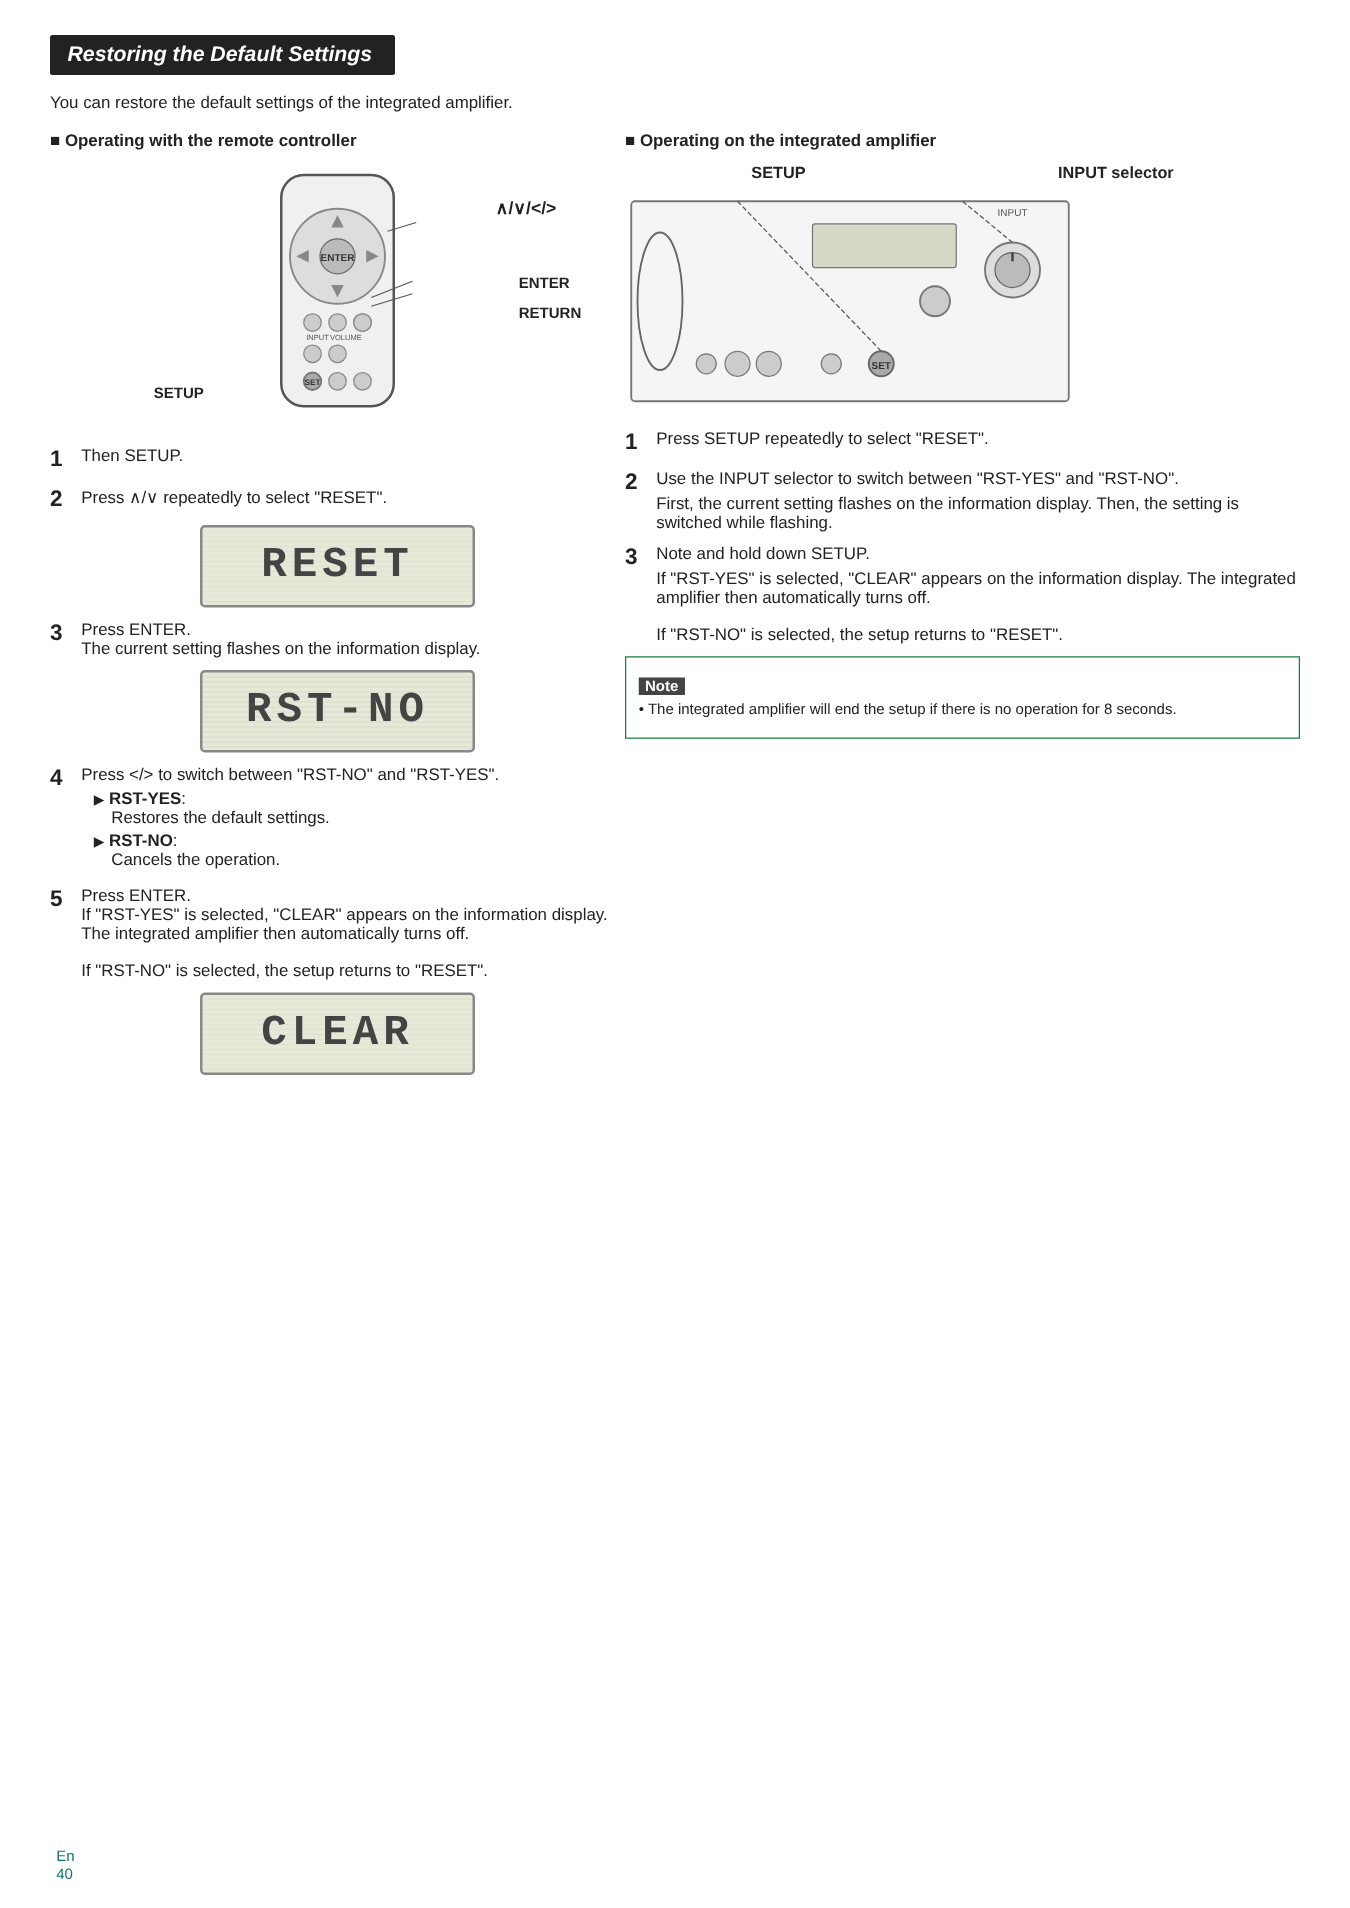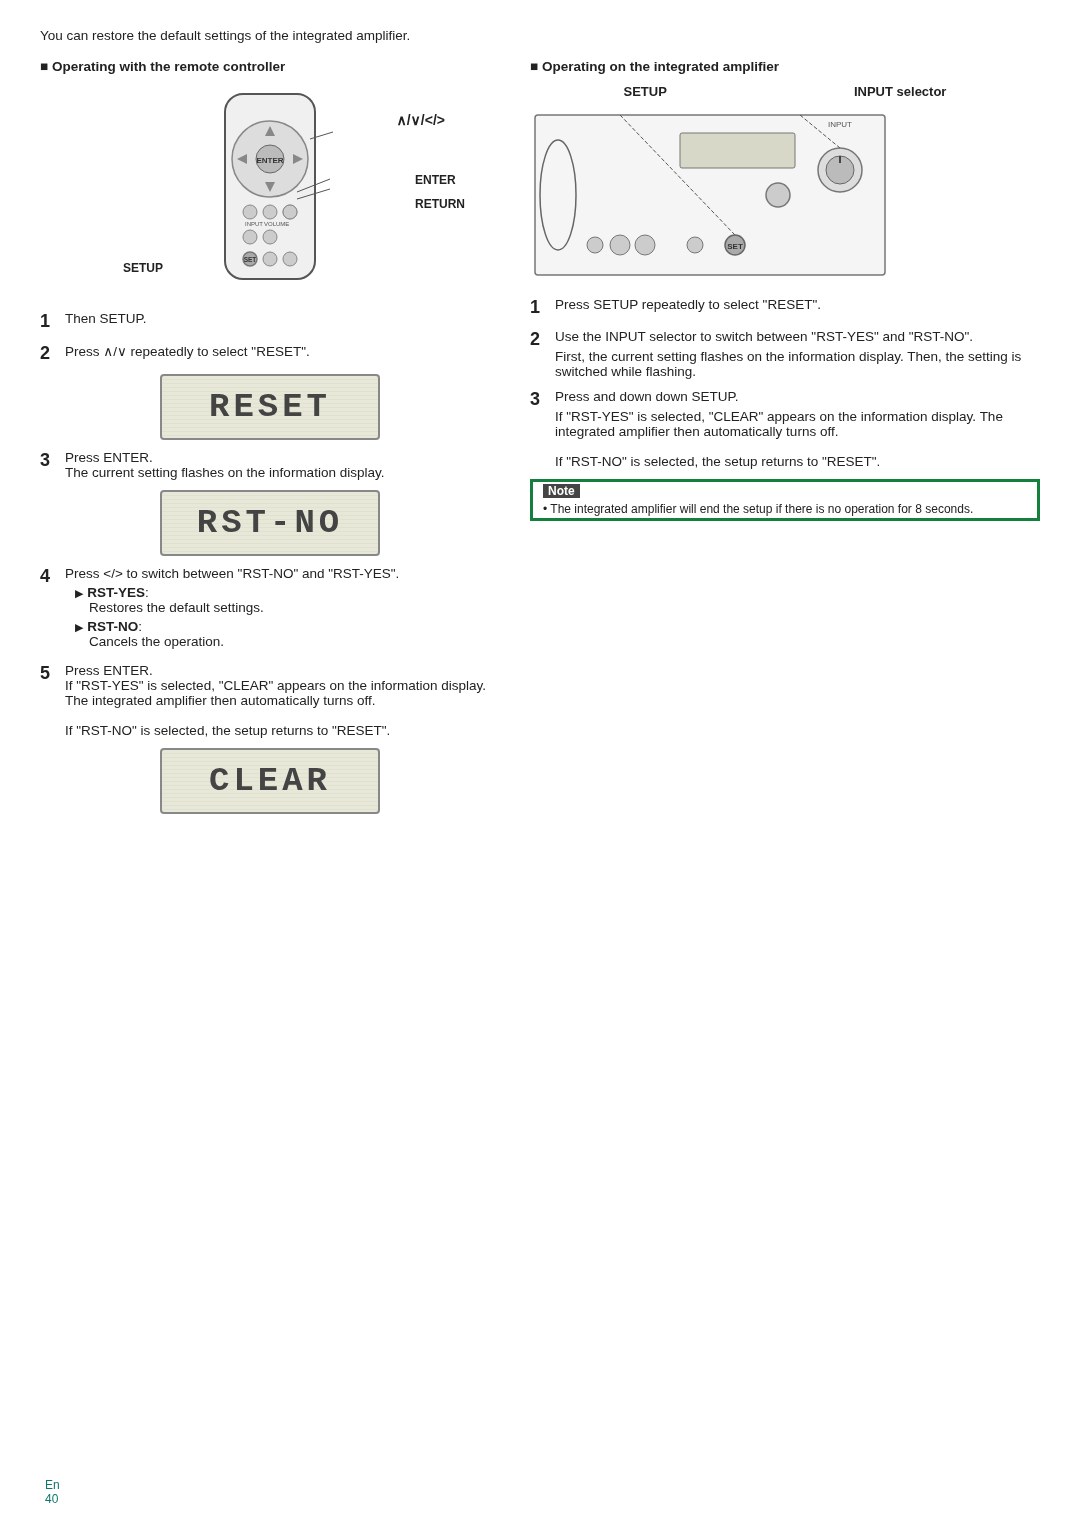--- a/index.html
+++ b/index.html
@@ -32,21 +32,20 @@
       font-weight: bold;
     }
     .intro-text {
       font-size: 13.5px;
       margin-bottom: 16px;
       max-width: 460px;
     }
     
     .two-col {
       display: flex;
-      gap: 30px;
       align-items: flex-start;
       margin-top: 16px;
     }
     .left-col {
       width: 460px;
       flex-shrink: 0;
     }
     .right-col {
       flex: 1;
     }
@@ -124,22 +123,22 @@
       margin: 4px 0 4px 10px;
     }
     .sub-step-arrow {
       font-size: 11px;
     }
     .sub-step-label {
       font-weight: bold;
     }
     
     .note-box {
-      border: 3px solid #15803d;
-      padding: 2px 10px;
+      border: 1px solid #15803d;
+      padding: 16px 10px;
       margin-top: 10px;
       font-size: 12px;
     }
     .note-box .note-title {
       font-weight: bold;
       font-size: 12px;
       margin-bottom: 3px;
       background: #444;
       color: #fff;
       display: inline-block;
@@ -173,20 +172,23 @@
     }
     .remote-inner {
       position: relative;
     }
   </style>
 </head>
 <body>
 
 <div class="page-container">
   
+  <div class="title-box">
+    <span>Restoring the Default Settings</span>
+  </div>
 
   
   <p class="intro-text">You can restore the default settings of the integrated amplifier.</p>
 
   
   <div class="two-col">
 
     <div class="left-col">
       <p class="section-header">Operating with the remote controller</p>
 
@@ -358,21 +360,21 @@
         <div class="step-num">2</div>
         <div class="step-content">
           <p><strong>Use the INPUT selector to switch between "RST-YES" and "RST-NO".</strong></p>
           <p style="margin-top:5px;">First, the current setting flashes on the information display. Then, the setting is switched while flashing.</p>
         </div>
       </div>
 
       <div class="step">
         <div class="step-num">3</div>
         <div class="step-content">
-          <p><strong>Press and down down SETUP.</strong></p>
+          <p><strong>Note and hold down SETUP.</strong></p>
           <p style="margin-top:5px;">If "<strong>RST-YES</strong>" is selected, "<strong>CLEAR</strong>" appears on the information display. The integrated amplifier then automatically turns off.</p>
           <br>
           <p>If "<strong>RST-NO</strong>" is selected, the setup returns to "<strong>RESET</strong>".</p>
         </div>
       </div>
 
       <div class="note-box">
         <div class="note-title">Note</div>
         <p>
           • <span>The integrated amplifier will end the setup if there is no operation for 8 seconds.</span>

